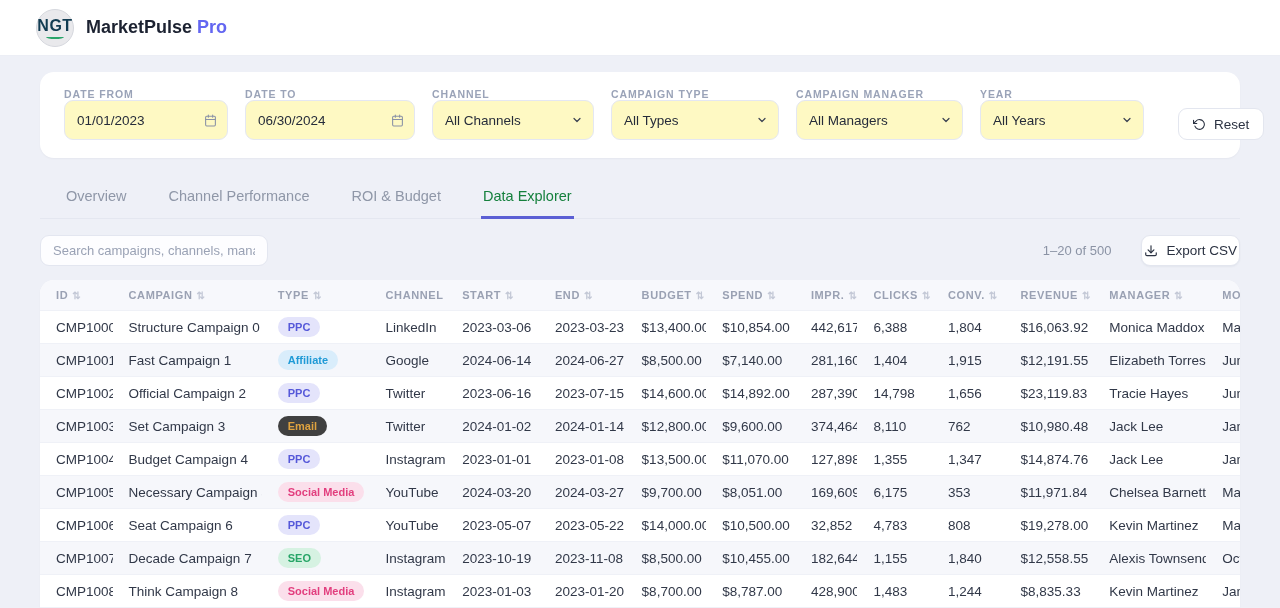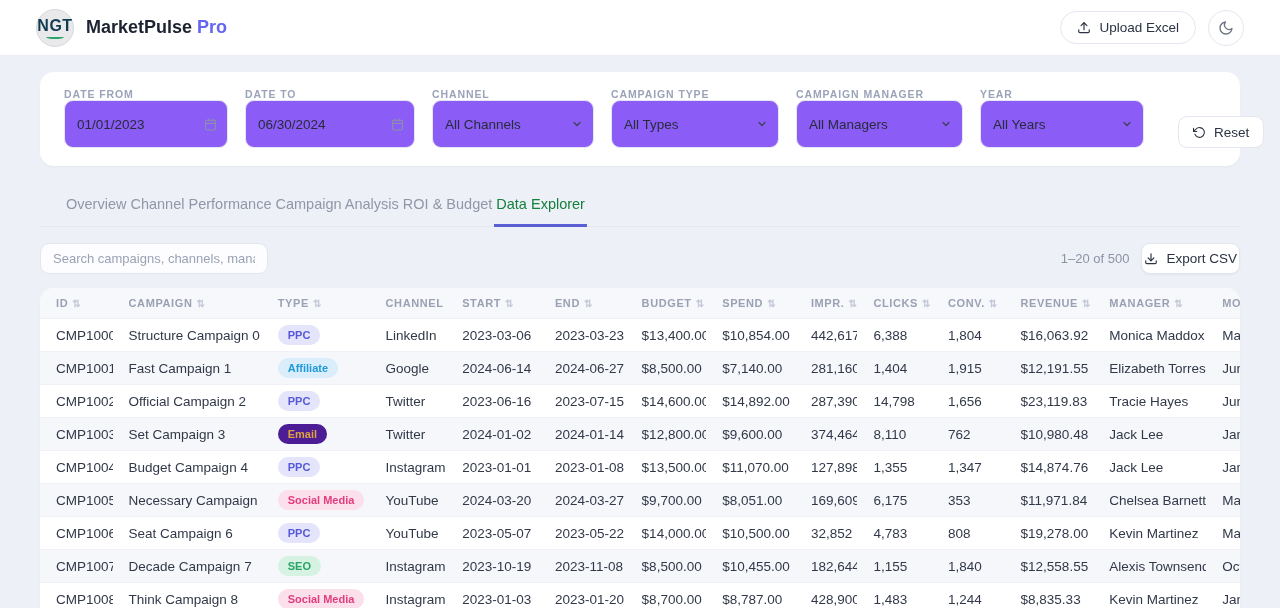--- a/index.html
+++ b/index.html
@@ -26,44 +26,44 @@
   .icon { display:inline-flex; align-items:center; justify-content:center; }
 
   
   .content { padding:16px 40px 0 40px; }
 
   
   .filter-card { background:#ffffff; border-radius:14px; padding:16px 24px 18px 24px;
                  box-shadow:0 1px 2px rgba(25,30,60,.04); display:flex; align-items:flex-end; gap:17px; }
   .fgroup { display:flex; flex-direction:column; }
   .flabel { font-size:10.5px; font-weight:600; letter-spacing:.9px; color:#9aa3b8; text-transform:uppercase; }
-  .fcontrol { height:48px; background:#8b5cf6; border:1px solid #e4e7f2; border-radius:9px;
+  .fcontrol { height:40px; background:#fef9c3; border:1px solid #e4e7f2; border-radius:9px;
               display:flex; align-items:center; justify-content:space-between;
               padding:0 10px 0 12px; font-size:13.5px; color:#262c3a; }
   .fcontrol input { border:none; background:transparent; outline:none; font-family:inherit;
                     font-size:13.5px; color:#262c3a; width:100%; }
   .w-datefrom{width:164px;} .w-dateto{width:170px;justify-content:flex-end;} .w-channel{width:162px;}
   .w-type{width:168px;} .w-manager{width:167px;} .w-year{width:164px;}
   .ctl-icon { color:#8a92a6; font-size:13px; flex:none; margin-left:6px; }
   .reset-btn { padding:7px 14px; border-radius:9px; font-weight:500; height:32px; }
   .gap-before-reset { flex:1; }
 
   
-  .tabs { display:flex; padding:22px 24px 0 24px; border-bottom:1px solid #e4e7f0; }
+  .tabs { display:flex; gap:38px; padding:22px 24px 0 24px; border-bottom:1px solid #e4e7f0; }
   .tab { font-size:14.5px; color:#8f97a8; padding:8px 2px 12px 2px; cursor:pointer;
          border-bottom:3px solid transparent; margin-bottom:-1px; }
   .tab.active { color:#15803d; font-weight:400; border-bottom-color:#5b5fd4; }
 
   
   .toolbar { display:flex; align-items:center; justify-content:space-between; margin:16px 0 14px 0; }
   .search-input { width:228px; height:31px; background:#fdfdff; border:1px solid #e3e6f0;
                   border-radius:9px; padding:0 12px; font-family:inherit; font-size:13px;
                   color:#262c3a; outline:none; }
   .search-input::placeholder { color:#9aa2b5; }
-  .toolbar-right { display:flex; align-items:center; gap:12px; }
+  .toolbar-right { display:flex; align-items:center; gap:30px; }
   .pagination { font-size:13px; color:#8b93a5; }
   .export-btn { padding:7px 2px; border-radius:9px; font-weight:500;
                 box-shadow:0 1px 2px rgba(25,30,60,.05); }
 
   
   .table-card { background:#ffffff; border-radius:14px 14px 0 0; overflow:hidden;
                 box-shadow:0 1px 2px rgba(25,30,60,.04); }
   table { border-collapse:collapse; table-layout:fixed; width:1257px; }
   thead th { background:#f7f8fc; text-align:left; font-size:11px; font-weight:600;
              letter-spacing:.6px; color:#9aa1b3; text-transform:uppercase;
@@ -82,39 +82,20 @@
   <div class="brand">
     <div class="logo-circle">
       <span class="logo-txt">NGT</span>
       <span class="logo-swoosh"></span>
     </div>
     <div class="brand-title">
       <span>MarketPulse</span>
       <span class="pro">Pro</span>
     </div>
   </div>
-  <div class="header-actions">
-    <button class="btn upload-btn">
-      <span class="icon">
-        <svg width="14" height="14" viewBox="0 0 24 24" fill="none" stroke="#2b3242" stroke-width="2" stroke-linecap="round" stroke-linejoin="round">
-            <path d="M21 15v3a2 2 0 0 1-2 2H5a2 2 0 0 1-2-2v-3"></path>
-            <polyline points="7 8 12 3 17 8"></polyline>
-            <line x1="12" y1="3" x2="12" y2="15"></line>
-          </svg>
-      </span>
-      <span>Upload Excel</span>
-    </button>
-    <button class="btn theme-btn">
-      <span class="icon">
-        <svg width="16" height="16" viewBox="0 0 24 24" fill="none" stroke="#6b7280" stroke-width="2" stroke-linecap="round" stroke-linejoin="round">
-            <path d="M21 12.8A9 9 0 1 1 11.2 3a7 7 0 0 0 9.8 9.8z"></path>
-          </svg>
-      </span>
-    </button>
-  </div>
 </header>
 
 <div class="content">
 
   <section class="filter-card">
     <div class="fgroup">
       <span class="flabel">DATE FROM</span>
       <div class="fcontrol w-datefrom">
         <input value="01/01/2023" style="">
         <span class="icon ctl-icon">
@@ -193,21 +174,20 @@
             <path d="M3.5 15a9 9 0 1 0 2-9.36L1 10"></path>
           </svg>
       </span>
       <span>Reset</span>
     </button>
   </section>
 
   <nav class="tabs">
     <div class="tab">Overview</div>
     <div class="tab">Channel Performance</div>
-    <div class="tab">Campaign Analysis</div>
     <div class="tab">ROI &amp; Budget</div>
     <div class="tab active">Data Explorer</div>
   </nav>
 
   <div class="toolbar">
     <input class="search-input" type="text" placeholder="Search campaigns, channels, managers..." style="">
     <div class="toolbar-right">
       <span class="pagination">1–20 of 500</span>
       <button class="btn export-btn">
         <span class="icon">
@@ -303,21 +283,21 @@
             <td>287,390</td>
             <td>14,798</td>
             <td>1,656</td>
             <td>$23,119.83</td>
             <td>Tracie Hayes</td>
             <td>Jun</td>
           </tr>
           <tr>
             <td>CMP1003</td>
             <td>Set Campaign 3</td>
-            <td><span class="badge" style="background: #4c1d95; color: rgb(223, 162, 63);">Email</span></td>
+            <td><span class="badge" style="background: #404040; color: rgb(223, 162, 63);">Email</span></td>
             <td>Twitter</td>
             <td>2024-01-02</td>
             <td>2024-01-14</td>
             <td>$12,800.00</td>
             <td>$9,600.00</td>
             <td>374,464</td>
             <td>8,110</td>
             <td>762</td>
             <td>$10,980.48</td>
             <td>Jack Lee</td>

